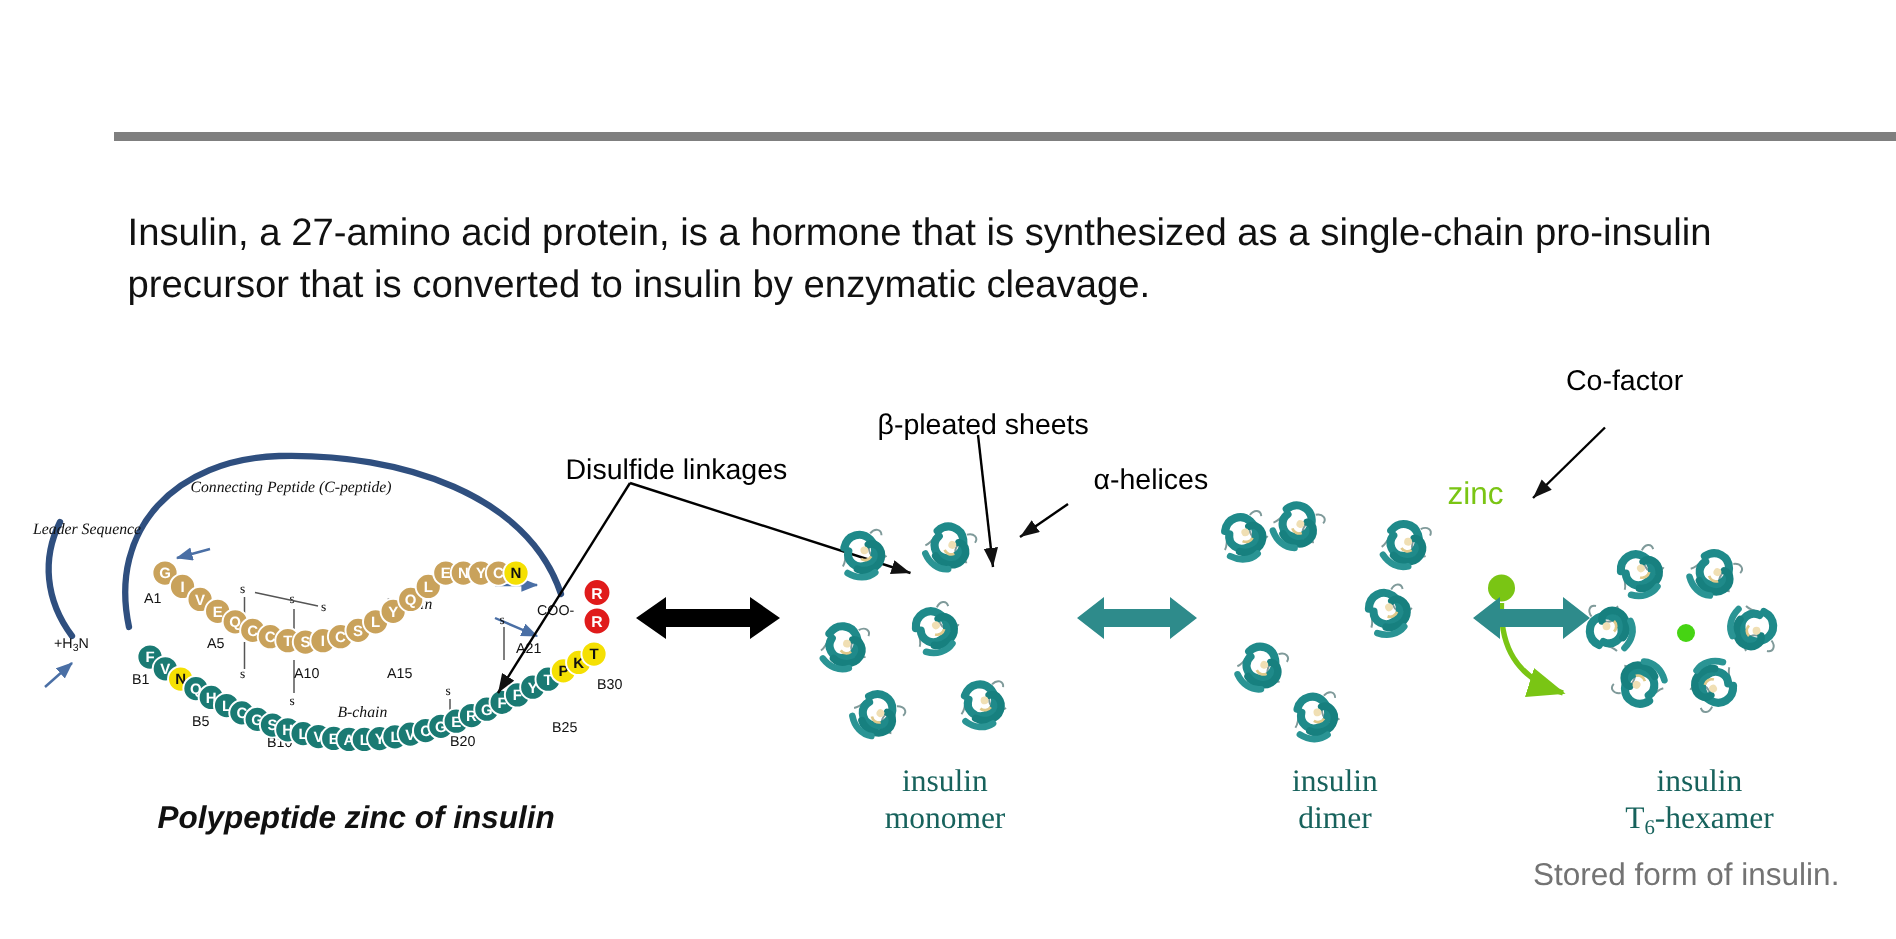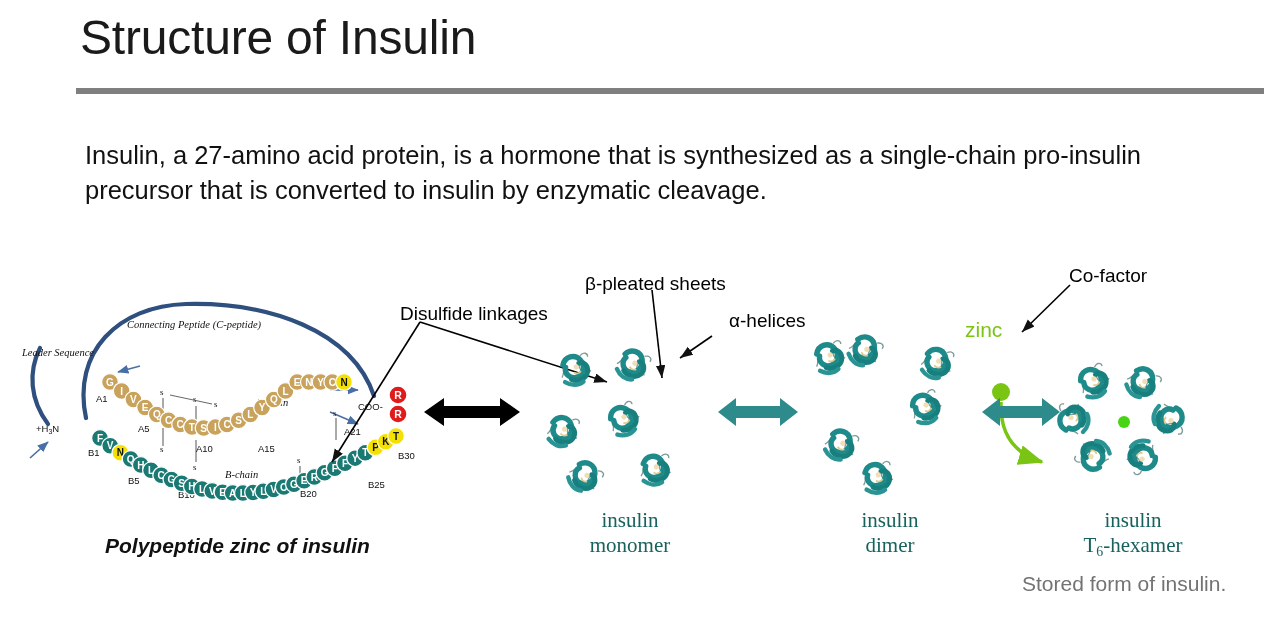--- a/index.html
+++ b/index.html
@@ -57,21 +57,20 @@
   .bead-text{font-family:"Liberation Sans",sans-serif;font-weight:700;}
   .pep-label{font-family:"Liberation Sans",sans-serif;font-size:9.5px;fill:#111;}
   .pep-ital{font-family:"Liberation Serif",serif;font-style:italic;font-size:10.5px;fill:#111;}
   .s-lab{font-family:"Liberation Serif",serif;font-size:9px;fill:#111;}
 </style>
 </head>
 <body>
 
 <div class="slide">
 
-  <div id="slide-title">Structure of Insulin</div>
   <div id="title-rule"></div>
 
   <div id="body-text">Insulin, a 27-amino acid protein, is a hormone that is synthesized as a single-chain pro-insulin precursor that is converted to insulin by enzymatic cleavage.</div>
 
   <svg class="svg-layer" viewBox="0 0 1264 626" width="1264" height="626" xmlns="http://www.w3.org/2000/svg">
     <defs>
       <marker id="arrowBlack" markerWidth="9" markerHeight="9" refX="7.5" refY="3.2" orient="auto" markerUnits="strokeWidth">
         <path d="M0,0 L8,3.2 L0,6.4 z" fill="#000"></path>
       </marker>
       <marker id="arrowBlue" markerWidth="8" markerHeight="8" refX="6.5" refY="2.8" orient="auto" markerUnits="strokeWidth">
@@ -312,27 +311,27 @@
       <use href="#mono" x="1074" y="360" transform="rotate(-30 1094 380)"></use>
       <use href="#mono" x="1124" y="362" transform="rotate(30 1144 382)"></use>
       <use href="#mono" x="1150" y="400" transform="rotate(90 1170 420)"></use>
       <use href="#mono" x="1122" y="438" transform="rotate(150 1142 458)"></use>
       <use href="#mono" x="1072" y="436" transform="rotate(210 1092 456)"></use>
       <use href="#mono" x="1052" y="398" transform="rotate(270 1072 418)"></use>
       <circle cx="1124" cy="422" r="6" fill="#46d413"></circle>
     </g>
   </svg>
 
-  <div class="anno" style="left:400px;top:303px;text-align:center;">Disulfide linkages</div>
+  <div class="anno" style="left:377px;top:303px;text-align:center;">Disulfide linkages</div>
 
   <div class="anno" style="left:585px;top:273px;">β-pleated sheets</div>
 
   <div class="anno" style="left:729px;top:310px;">α-helices</div>
 
-  <div class="anno" style="left:1044px;top:265px;margin-left:25px;">Co-factor</div>
+  <div class="anno" style="left:1044px;top:244px;">Co-factor</div>
 
   <div class="anno" style="left:965px;top:318px;color:#7ac514;font-size:21px;">zinc</div>
 
   <div class="fig-cap" style="left:560px;top:508px;width:140px;">
     <div>insulin</div>
     <div>monomer</div>
   </div>
 
   <div class="fig-cap" style="left:825px;top:508px;width:130px;">
     <div>insulin</div>

